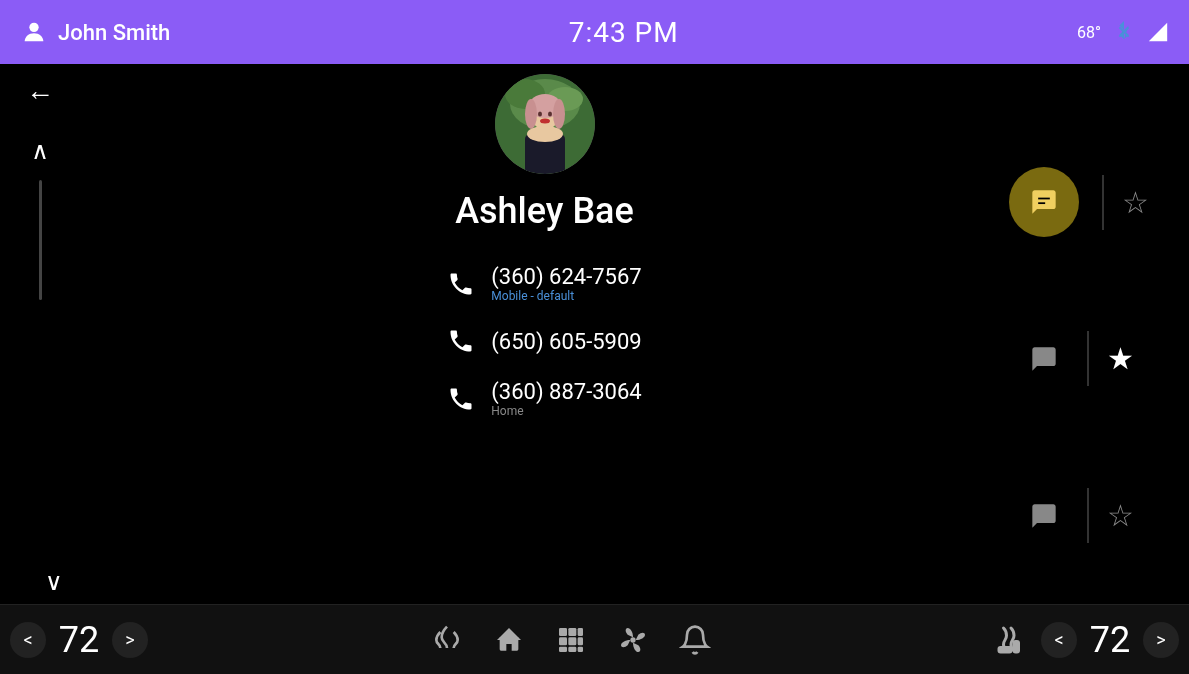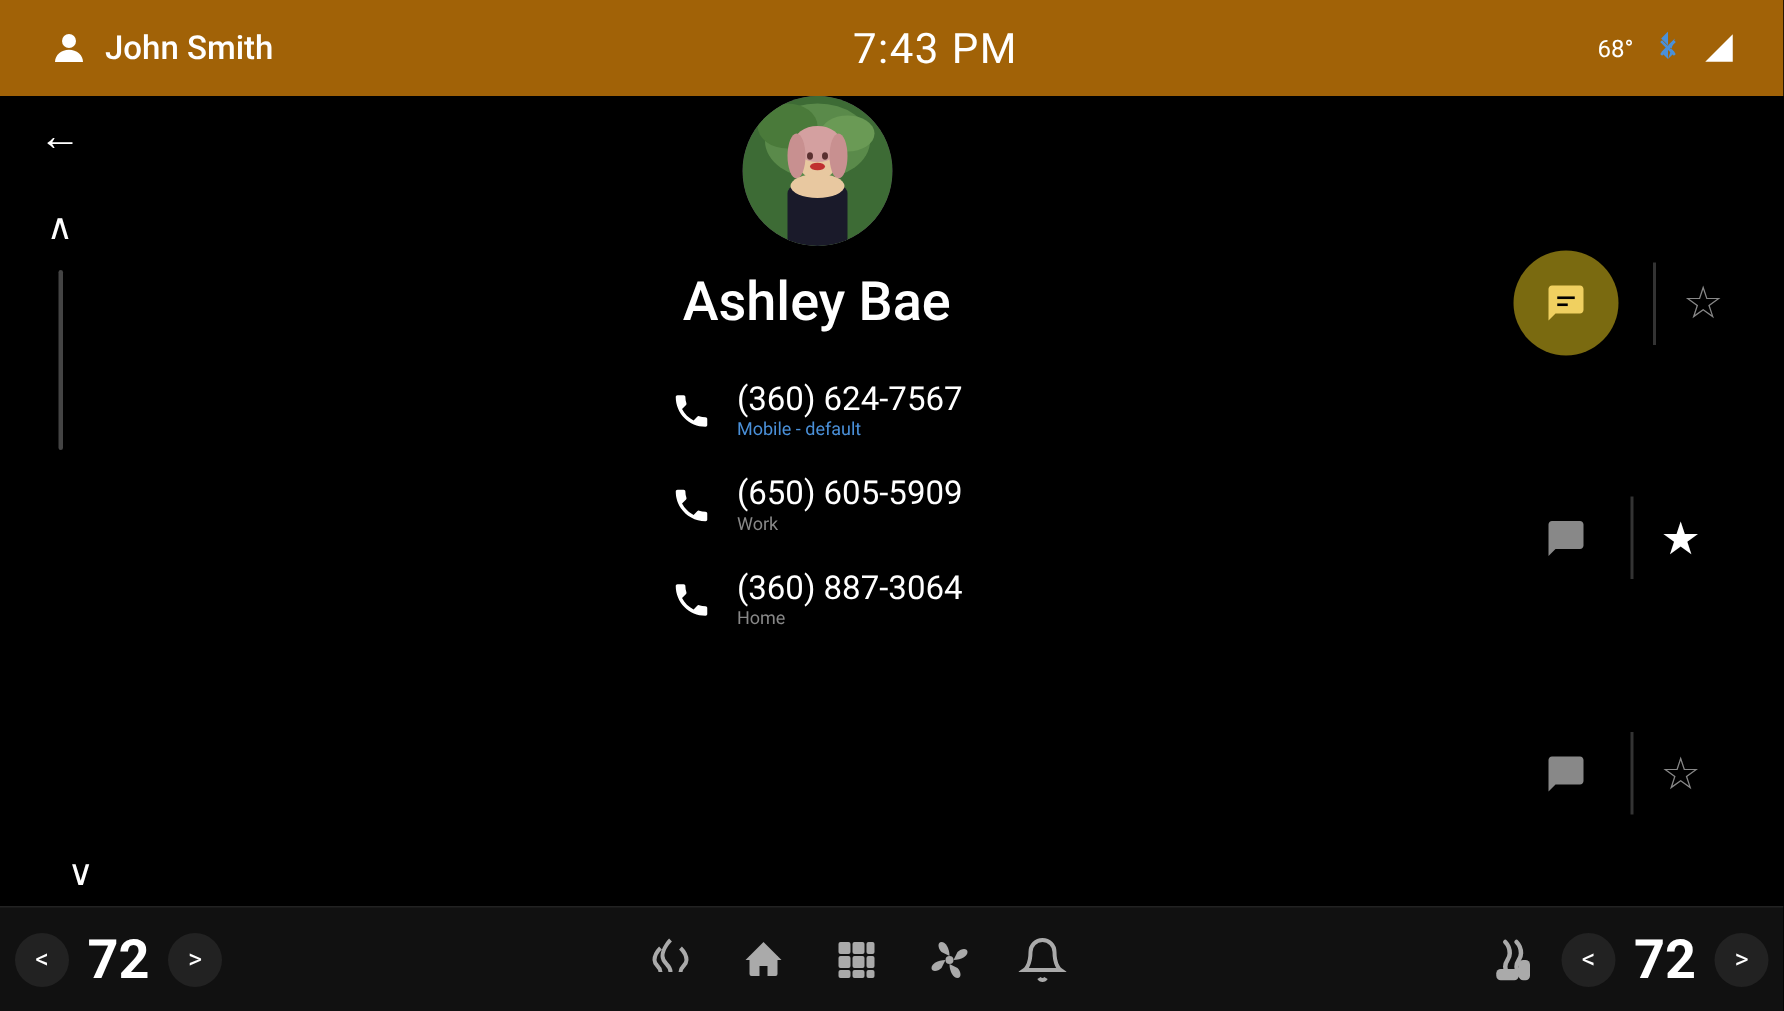--- a/index.html
+++ b/index.html
@@ -11,23 +11,23 @@
       font-family: 'Roboto', Arial, sans-serif;
       overflow: hidden;
       position: relative;
     }
 
     
     .status-bar {
       display: flex;
       align-items: center;
       justify-content: space-between;
-      padding: 0 32px;
+      padding: 0 20px;
       height: 64px;
-      background: #a16207;
+      background: #8b5cf6;
     }
     .status-left {
       display: flex;
       align-items: center;
       gap: 10px;
     }
     .status-center {
       font-size: 28px;
       font-weight: 400;
       letter-spacing: 1px;
@@ -71,21 +71,21 @@
       border-radius: 2px;
       margin-top: 5px;
     }
 
     
     .contact-area {
       flex: 1;
       display: flex;
       flex-direction: column;
       align-items: center;
-      padding-top: 0;
+      padding-top: 10px;
     }
     .avatar-circle {
       width: 100px;
       height: 100px;
       border-radius: 50%;
       overflow: hidden;
       margin-bottom: 16px;
       background: #555;
       display: flex;
       align-items: center;
@@ -166,21 +166,21 @@
       border-radius: 50%;
       background: #222;
       display: flex;
       align-items: center;
       justify-content: center;
       cursor: pointer;
       font-size: 18px;
     }
     .temp-value {
       font-size: 36px;
-      font-weight: 700;
+      font-weight: 400;
       min-width: 50px;
       text-align: center;
     }
     .bottom-nav {
       display: flex;
       align-items: center;
       gap: 30px;
     }
   </style>
 </head>
@@ -266,21 +266,20 @@
           <div class="phone-label default">Mobile - default</div>
         </div>
       </div>
 
       <div class="phone-entry">
         <svg width="28" height="28" viewBox="0 0 24 24" fill="white">
           <path d="M6.6 10.8c1.4 2.8 3.8 5.1 6.6 6.6l2.2-2.2c.3-.3.7-.4 1-.2 1.1.4 2.3.6 3.6.6.6 0 1 .4 1 1V20c0 .6-.4 1-1 1-9.4 0-17-7.6-17-17 0-.6.4-1 1-1h3.5c.6 0 1 .4 1 1 0 1.3.2 2.5.6 3.6.1.3 0 .7-.2 1L6.6 10.8z"></path>
         </svg>
         <div class="phone-info">
           <div class="phone-number">(650) 605-5909</div>
-          <div class="phone-label">Work</div>
         </div>
       </div>
 
       <div class="phone-entry">
         <svg width="28" height="28" viewBox="0 0 24 24" fill="white">
           <path d="M6.6 10.8c1.4 2.8 3.8 5.1 6.6 6.6l2.2-2.2c.3-.3.7-.4 1-.2 1.1.4 2.3.6 3.6.6.6 0 1 .4 1 1V20c0 .6-.4 1-1 1-9.4 0-17-7.6-17-17 0-.6.4-1 1-1h3.5c.6 0 1 .4 1 1 0 1.3.2 2.5.6 3.6.1.3 0 .7-.2 1L6.6 10.8z"></path>
         </svg>
         <div class="phone-info">
           <div class="phone-number">(360) 887-3064</div>
           <div class="phone-label">Home</div>

